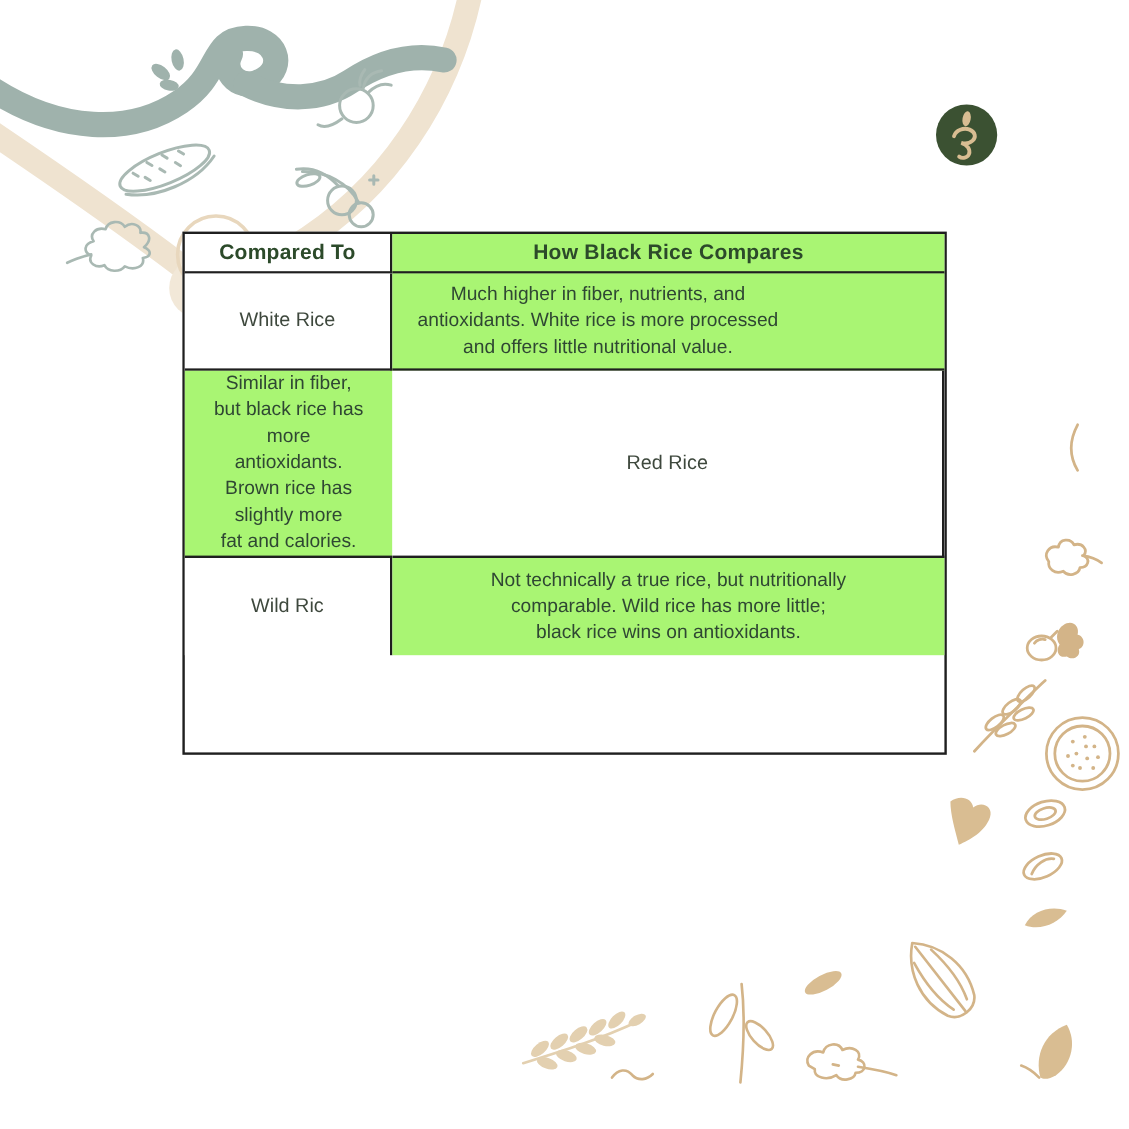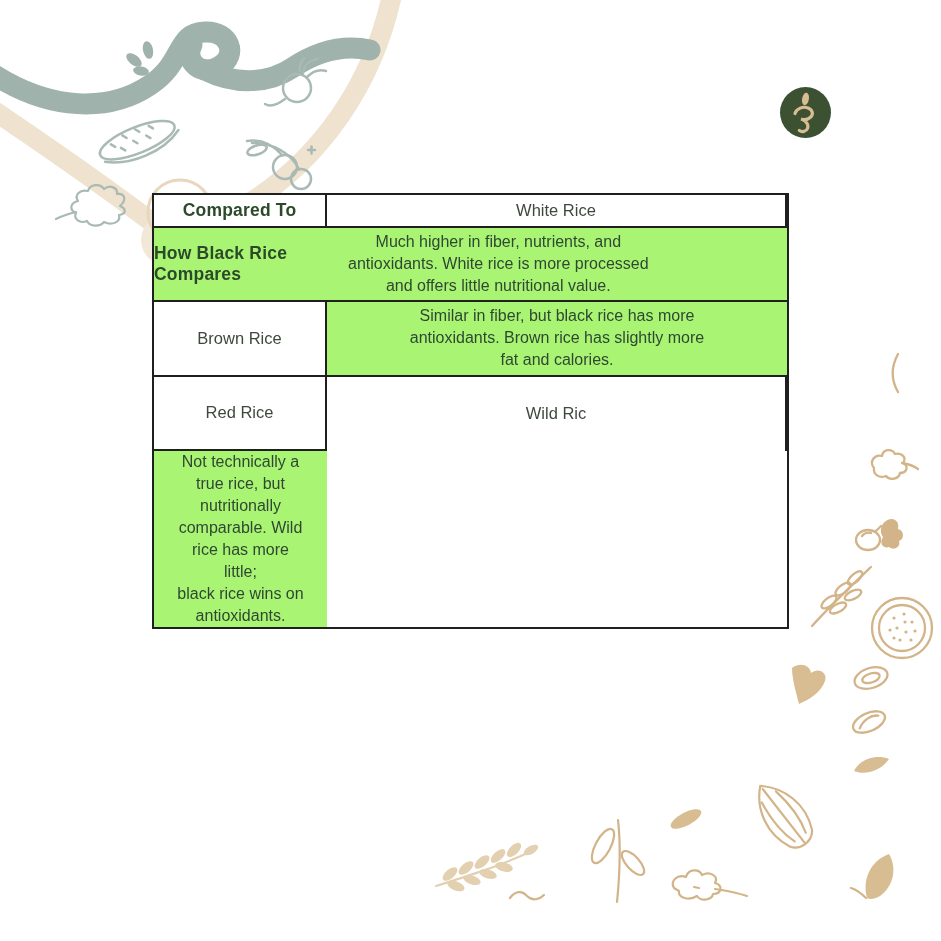--- a/index.html
+++ b/index.html
@@ -169,28 +169,27 @@
 
   <div class="logo">
     <svg width="51" height="51" viewBox="0 0 51 51">
       <ellipse cx="25.5" cy="12" rx="3.4" ry="6.3" transform="rotate(10 25.5 12)" fill="var(--logo-tan)"></ellipse>
       <path d="M 15 26.5 C 16.5 21.5, 23 19, 28 21 C 33 23, 33.5 27.5, 30.5 30.2 C 28 32.4, 24 33, 21 32 C 26 33.5, 29 37.5, 27.5 41.5 C 26.3 44.5, 22 45.5, 19.3 43.5" stroke="var(--logo-tan)" stroke-width="3.2" fill="none" stroke-linecap="round"></path>
     </svg>
   </div>
 
   <div class="tbl">
     <div class="cell c1 hcell">Compared To</div>
+    <div class="cell hcell hgreen">How Black Rice Compares</div>
+
     <div class="cell c1 lcell">White Rice</div>
-
-    <div class="cell hcell hgreen">How Black Rice Compares</div>
     <div class="cell dcell left">Much higher in fiber, nutrients, and
 antioxidants. White rice is more processed
 and offers little nutritional value.</div>
 
-    <div class="cell c1 lcell">Brown Rice</div>
     <div class="cell dcell">Similar in fiber, but black rice has more
 antioxidants. Brown rice has slightly more
 fat and calories.</div>
 
     <div class="cell c1 lcell">Red Rice</div>
 
     <div class="cell c1 lcell last">Wild Ric</div>
     <div class="cell dcell last">Not technically a true rice, but nutritionally
 comparable. Wild rice has more little;
 black rice wins on antioxidants.</div>

